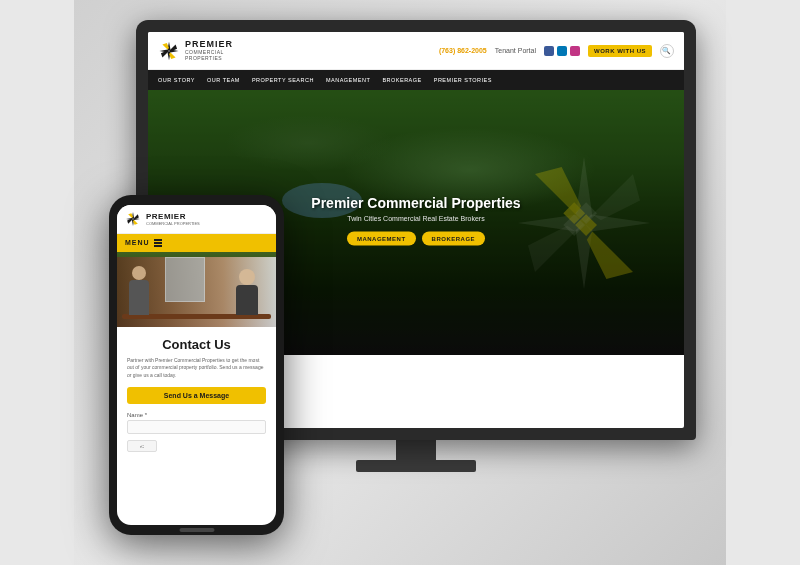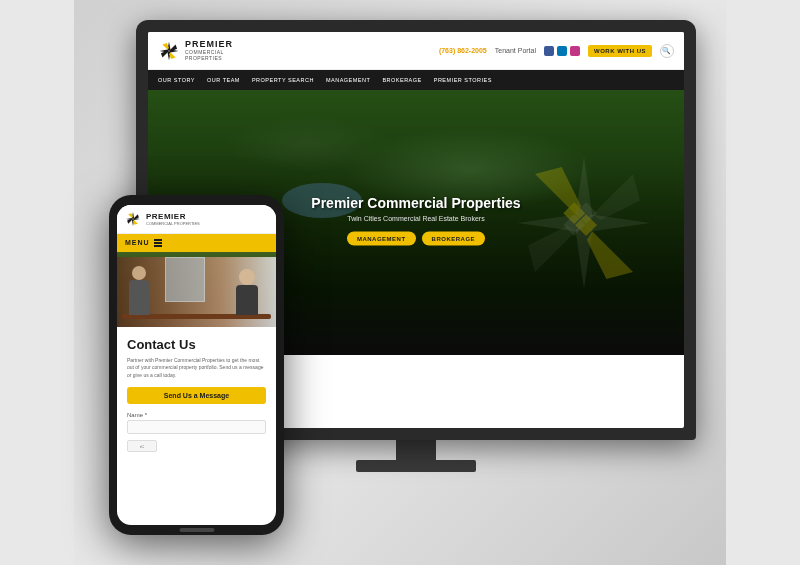--- a/index.html
+++ b/index.html
@@ -378,21 +378,21 @@
 
     .phone-contact-section {
       padding: 10px 10px 8px;
       background: #fff;
     }
 
     .phone-contact-title {
       font-size: 13px;
       font-weight: 900;
       color: #1a1a1a;
-      text-align: left;
+      text-align: center;
       margin-bottom: 5px;
     }
 
     .phone-contact-desc {
       font-size: 5px;
       color: #666;
       text-align: left;
       line-height: 1.5;
       margin-bottom: 8px;
     }

